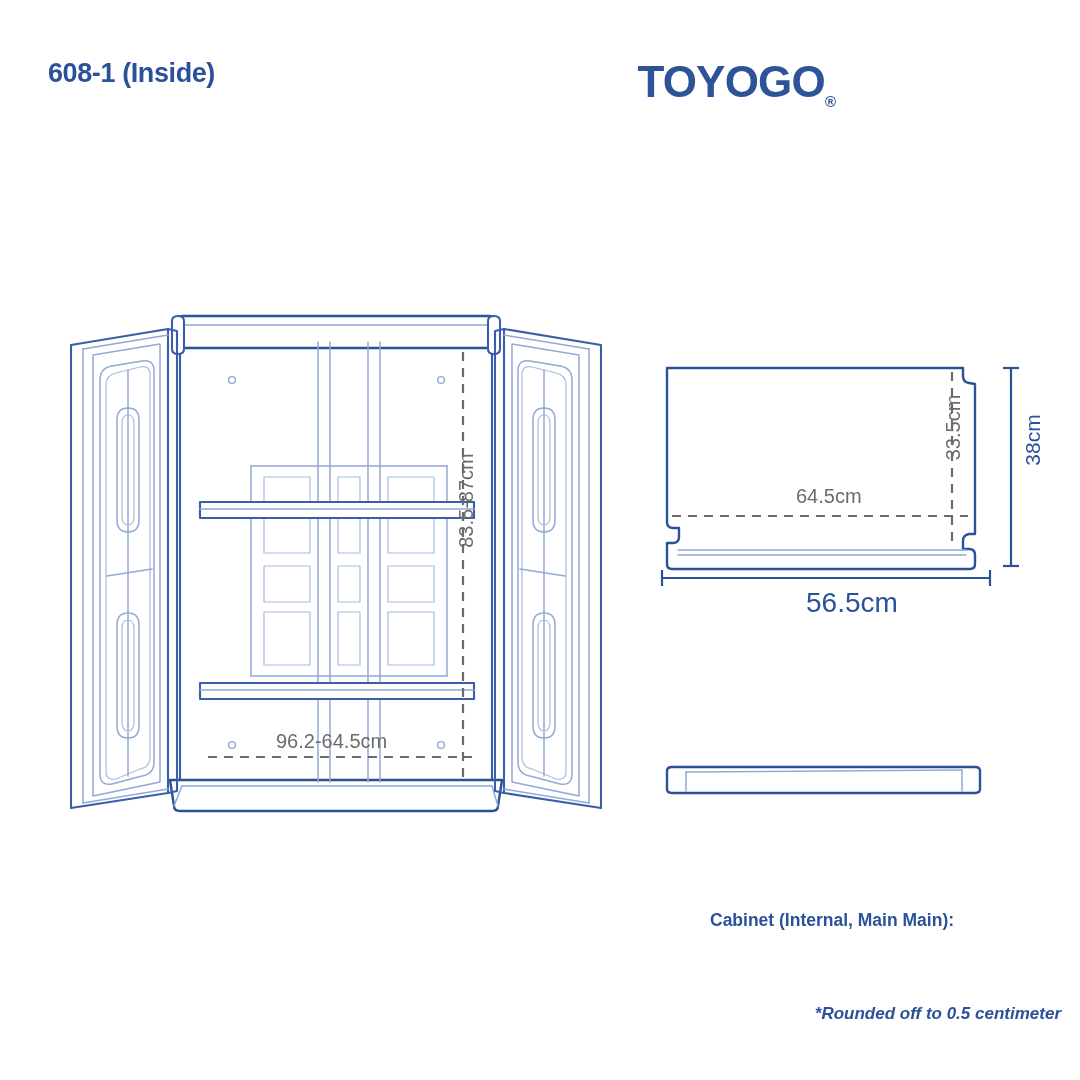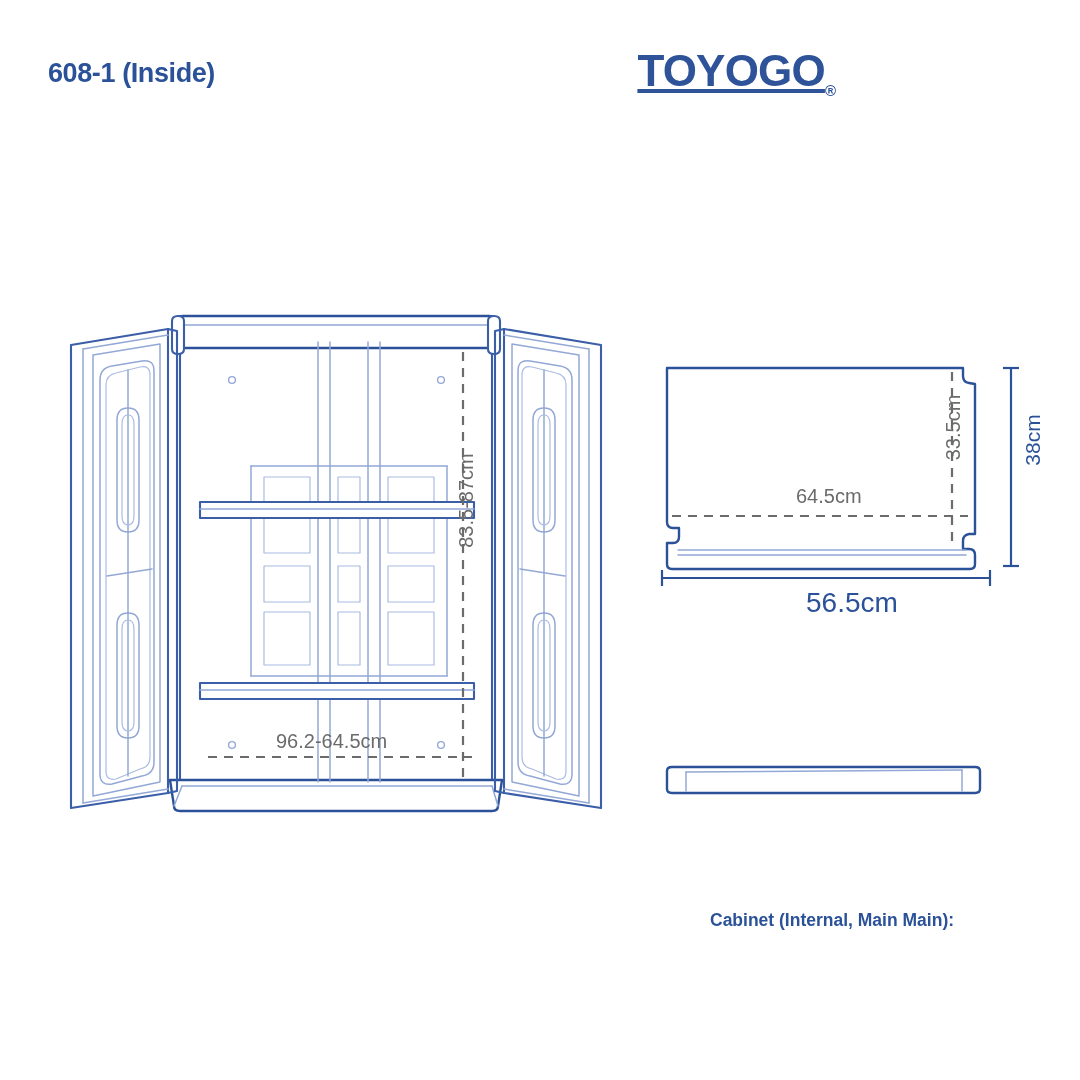--- a/index.html
+++ b/index.html
@@ -31,28 +31,27 @@
     top: 58px;
     font-size: 27px;
     font-weight: bold;
     letter-spacing: -0.4px;
     color: #2b5199;
     white-space: nowrap;
   }
   .brand-logo {
     position: absolute;
     right: 40px;
-    top: 49px;
+    top: 60px;
     font-size: 44px;
     font-weight: bold;
     letter-spacing: -0.8px;
     color: #2e5399;
     white-space: nowrap;
     line-height: 1;
-    text-decoration: underline;
   }
   .brand-logo .reg {
     font-size: 15px;
     vertical-align: sub;
     letter-spacing: 0;
   }
 
   
   .svg-layer {
     position: absolute;
@@ -306,15 +305,16 @@
   <div class="dim dim-gray dim-rot dim-d-inner">33.5cm</div>
 
   <div class="dim dim-blue dim-rot dim-h-outer">38cm</div>
 
   <div class="dim dim-blue dim-w-outer">56.5cm</div>
 
   <div class="spec-block">
     <div>Cabinet (Internal, Main Main):</div>
   </div>
 
+  <div class="rounded-note">*Rounded off to 0.5 centimeter</div>
 
 
 </div>
 
 </body></html>

